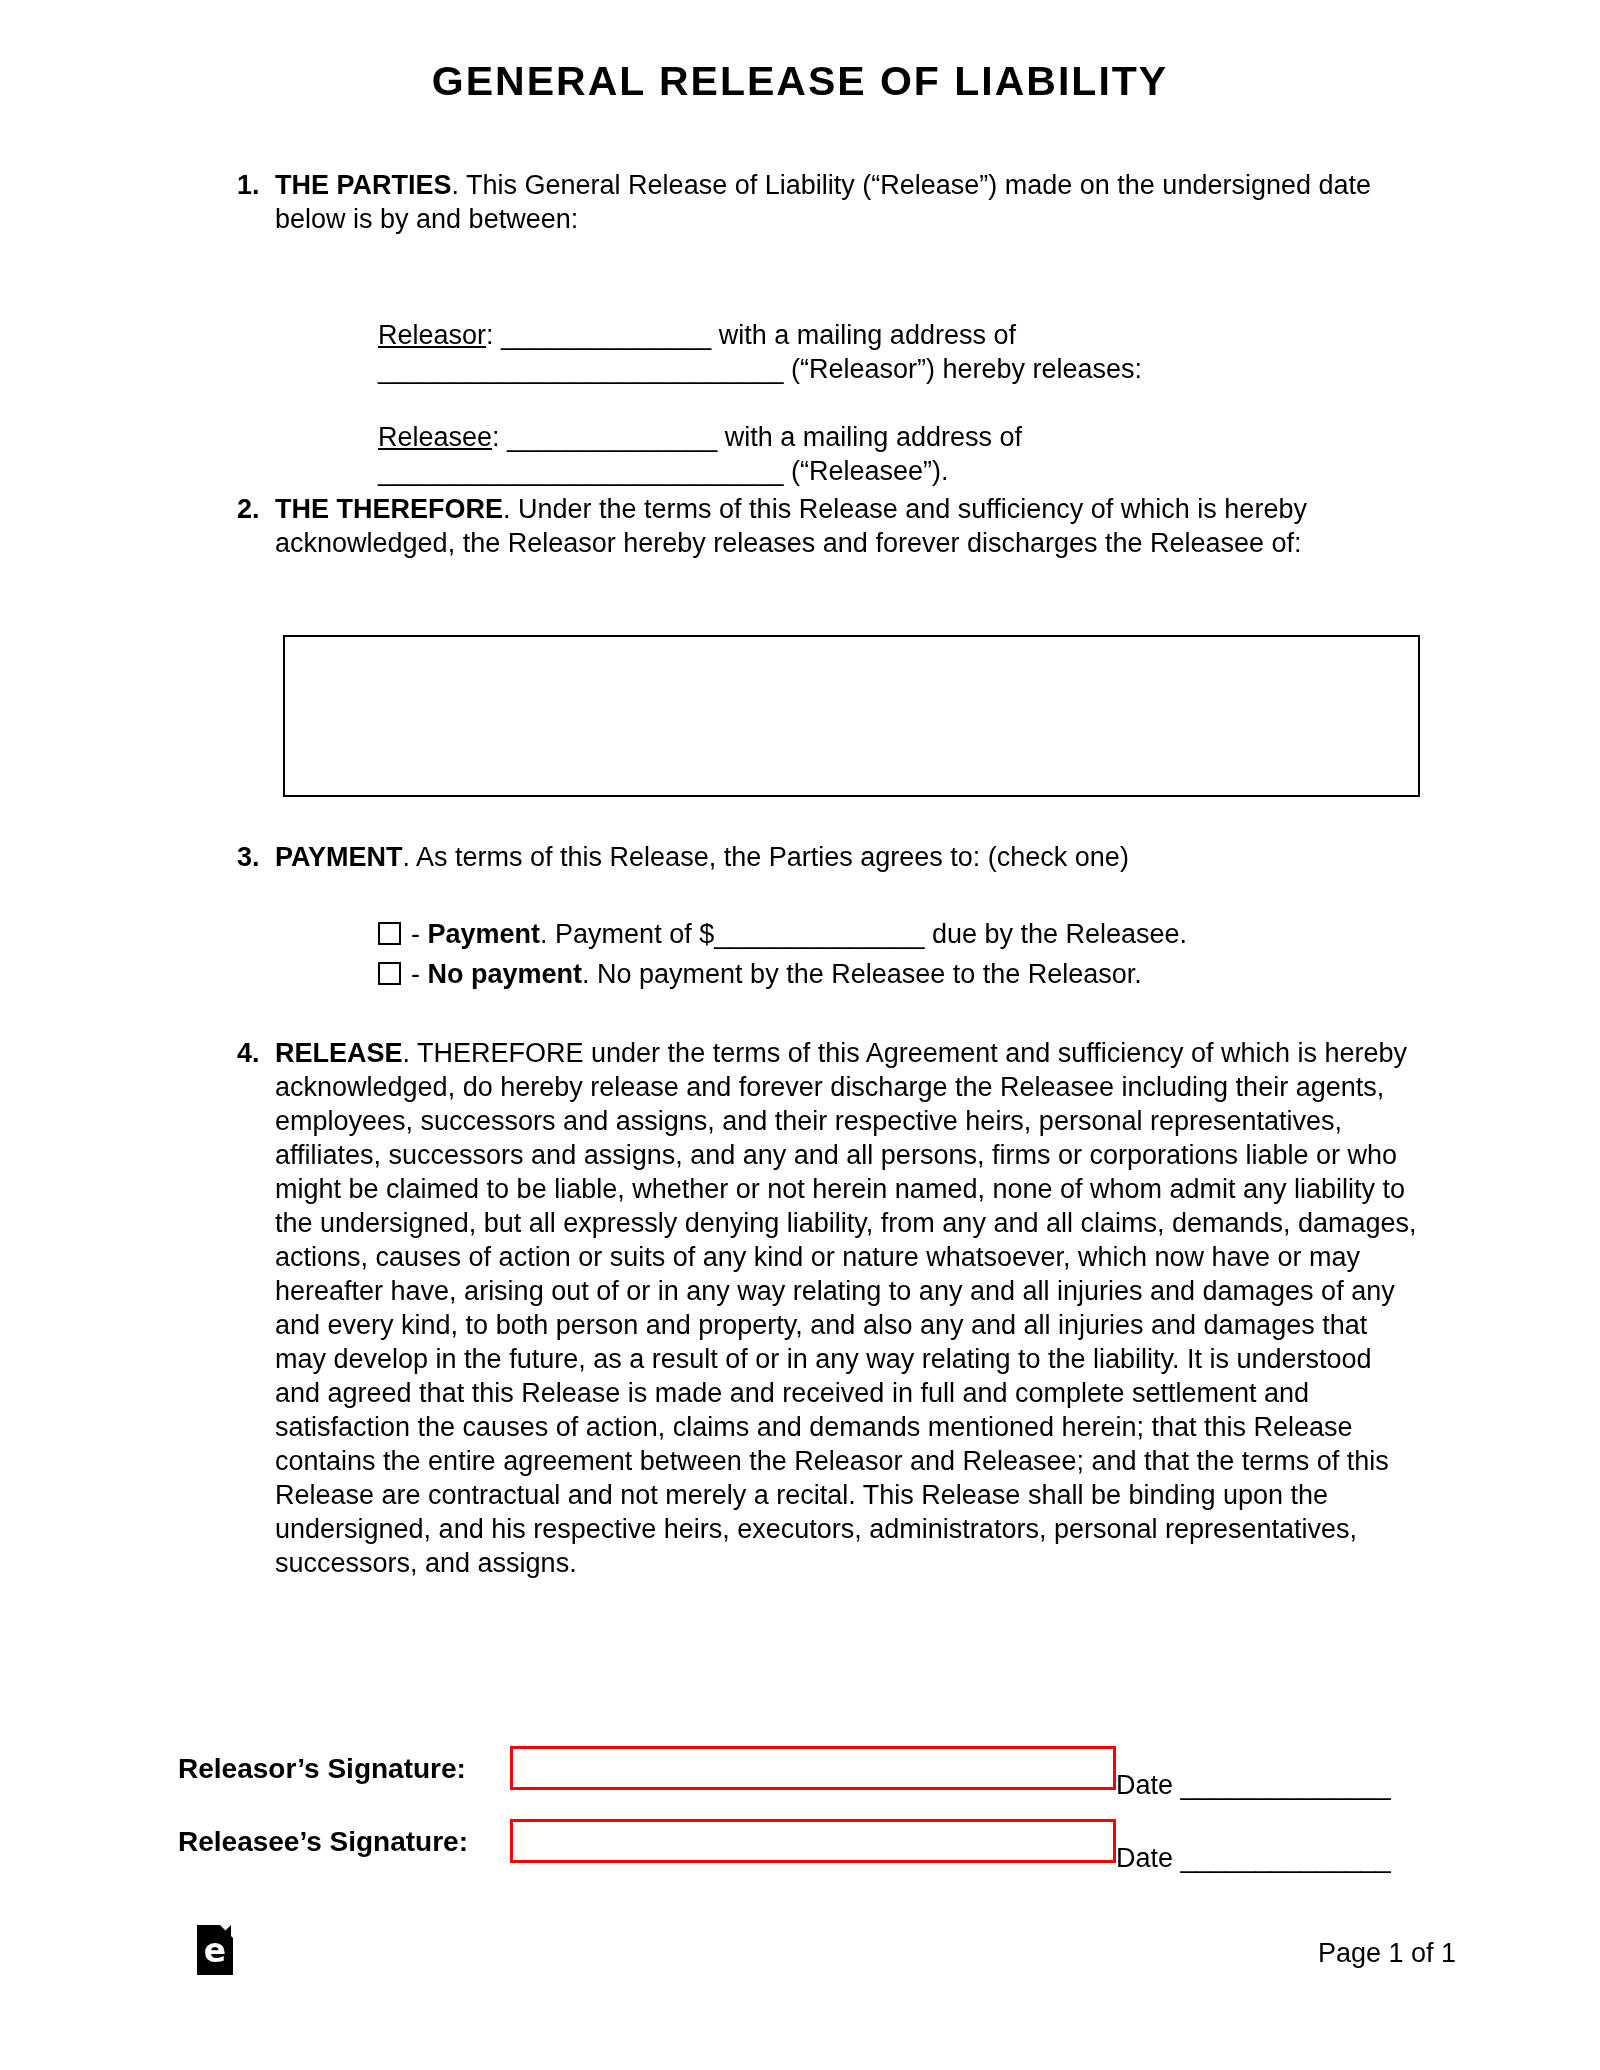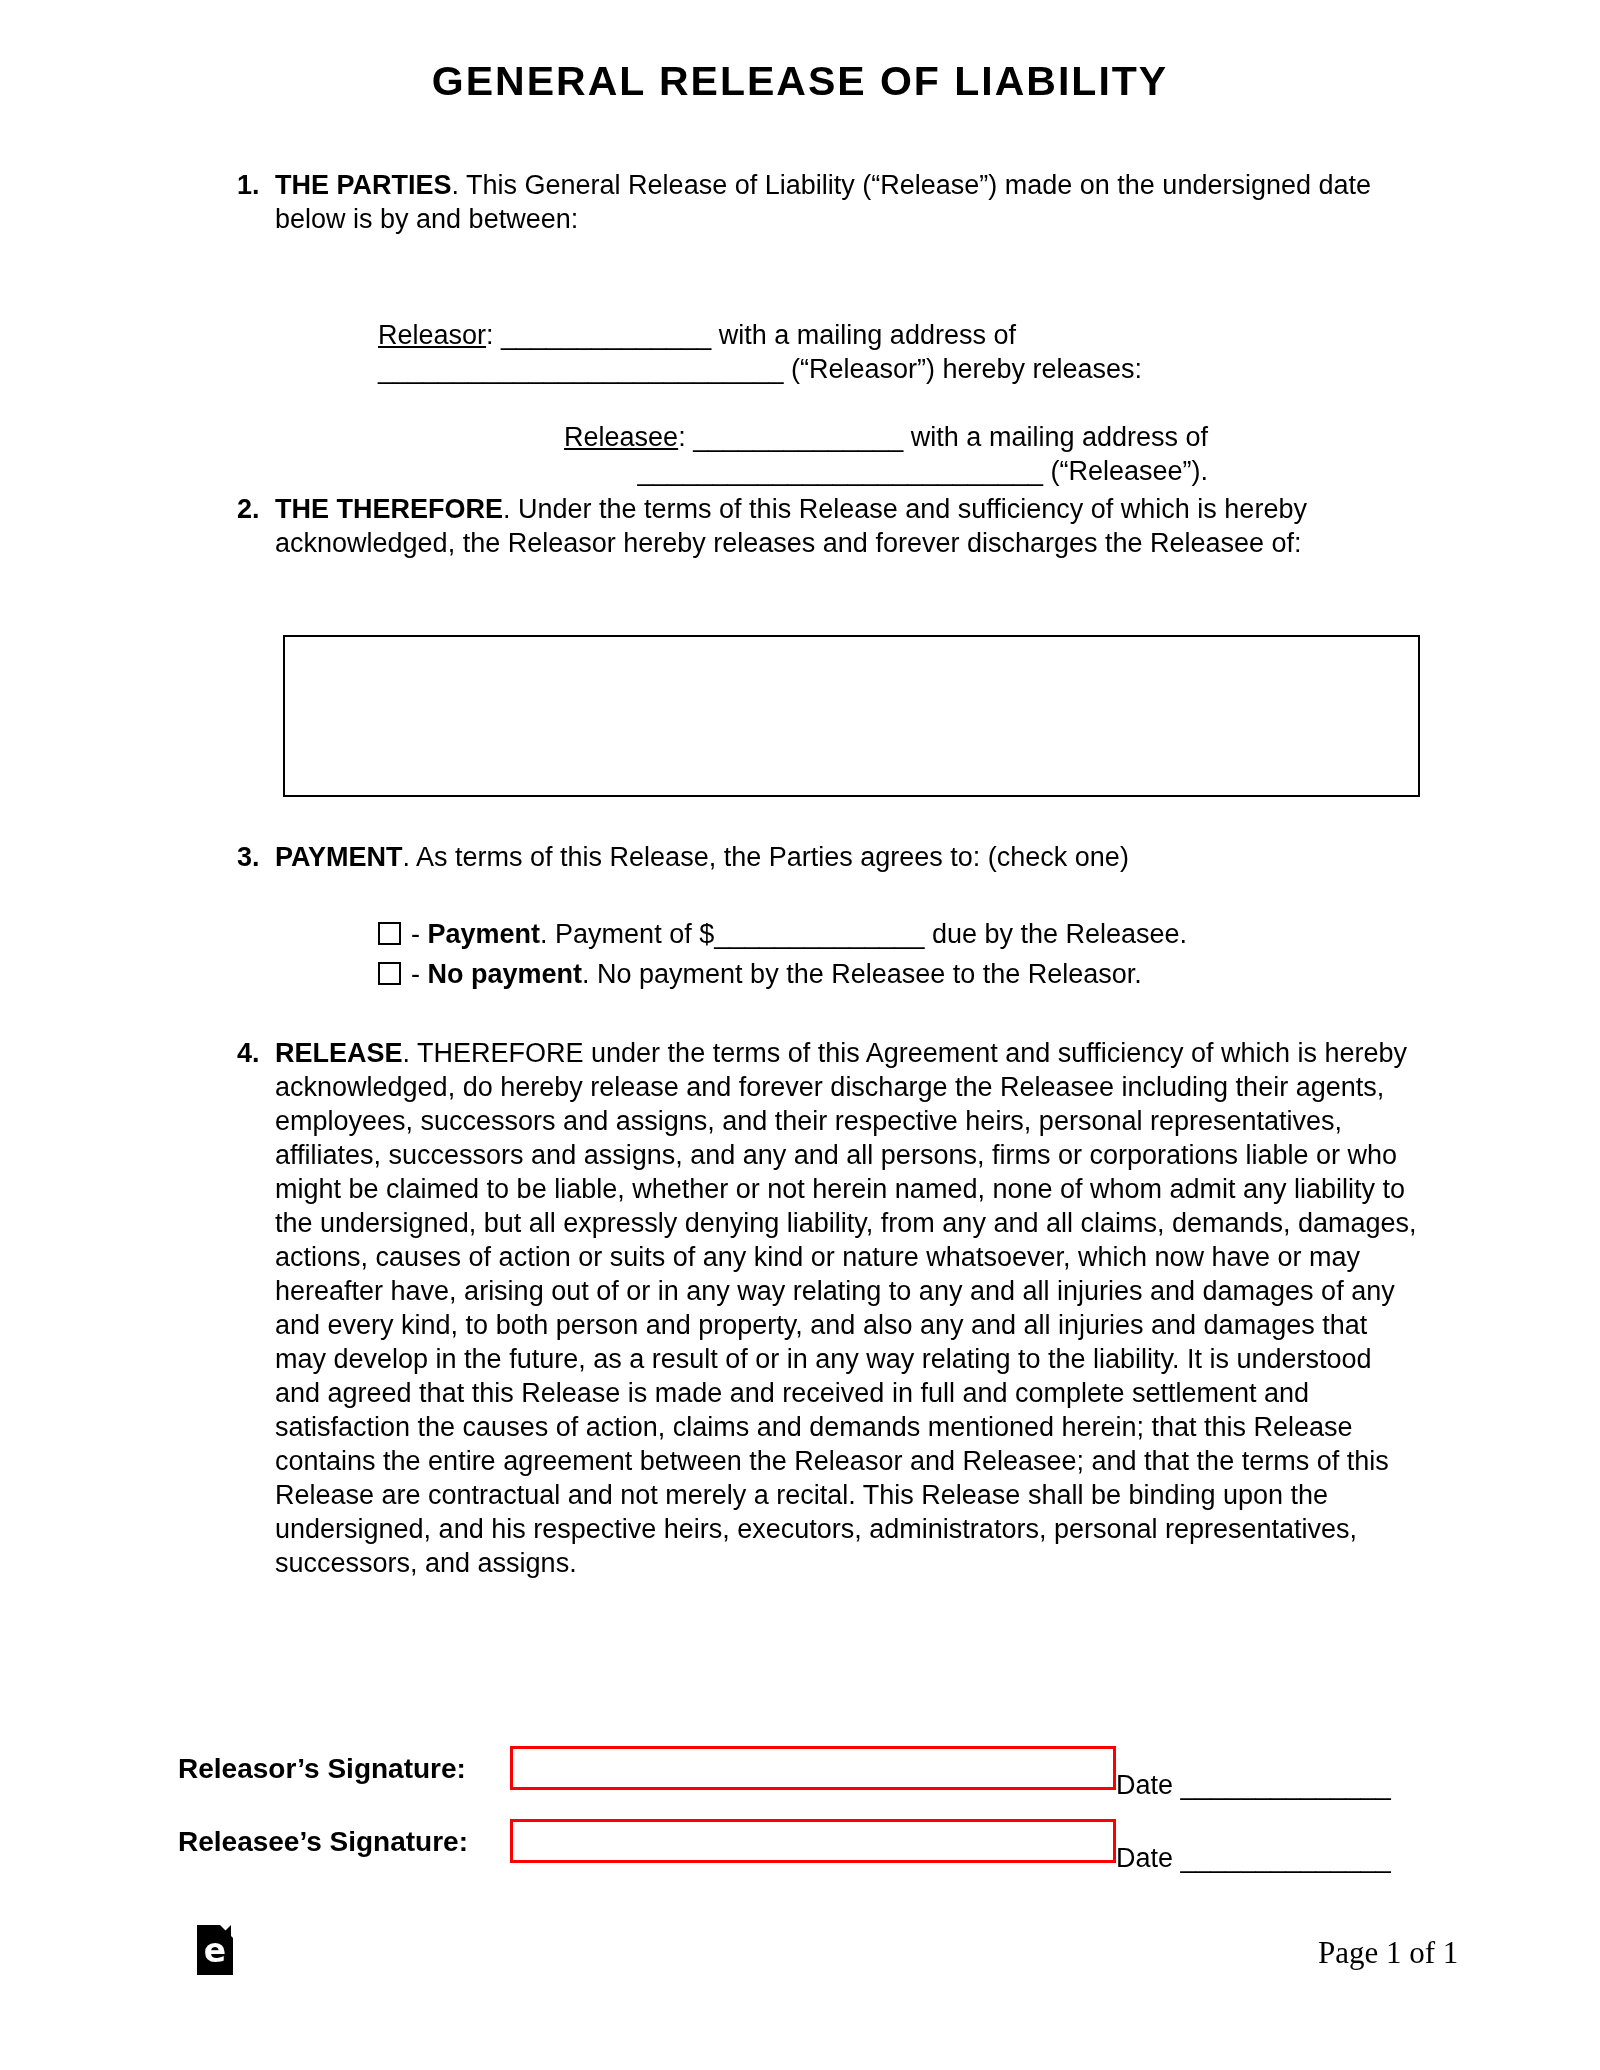--- a/index.html
+++ b/index.html
@@ -26,21 +26,21 @@
   .sec .txt{flex:1;}
   .s1{top:168px;}
   .s2{top:492px;}
   .s3{top:840px;}
   .s4{top:1036px;}
   b.lead{font-weight:bold;}
   u.term{text-decoration:underline;}
   
   .party{left:378px;width:830px;margin-top:44px;}
   .rel1{top:274px;}
-  .rel2{top:376px;text-align:right;}
+  .rel2{top:376px;}
   
   .libox{
     top:635px;left:283px;width:1133px;height:158px;
     border:2px solid #000;background:#fff;
   }
   
   .opts{top:914px;left:378px;width:1040px;line-height:40px;}
   .chk{
     display:inline-block;width:19px;height:19px;
     border:2px solid #000;background:#fff;
@@ -74,21 +74,21 @@
     position:absolute;left:23px;top:0;width:0;height:0;
     border-left:11px solid transparent;
     border-bottom:11px solid #000;
   }
   .logo .eletter{
     position:absolute;left:0;top:6px;width:36px;
     text-align:center;color:#fff;font-weight:bold;
     font-size:33px;line-height:40px;
     font-family:"DejaVu Sans", sans-serif;
   }
-  .pagenum{top:1938px;left:1318px;font-size:31px;line-height:30px;font-family:Liberation Serif, serif;}
+  .pagenum{top:1938px;left:1318px;font-size:27px;line-height:30px;}
 </style>
 </head>
 <body>
 
 <div class="page">
 
   <div class="abs title">GENERAL RELEASE OF LIABILITY</div>
 
   <div class="abs sec s1">
     <span class="num">1.</span>

